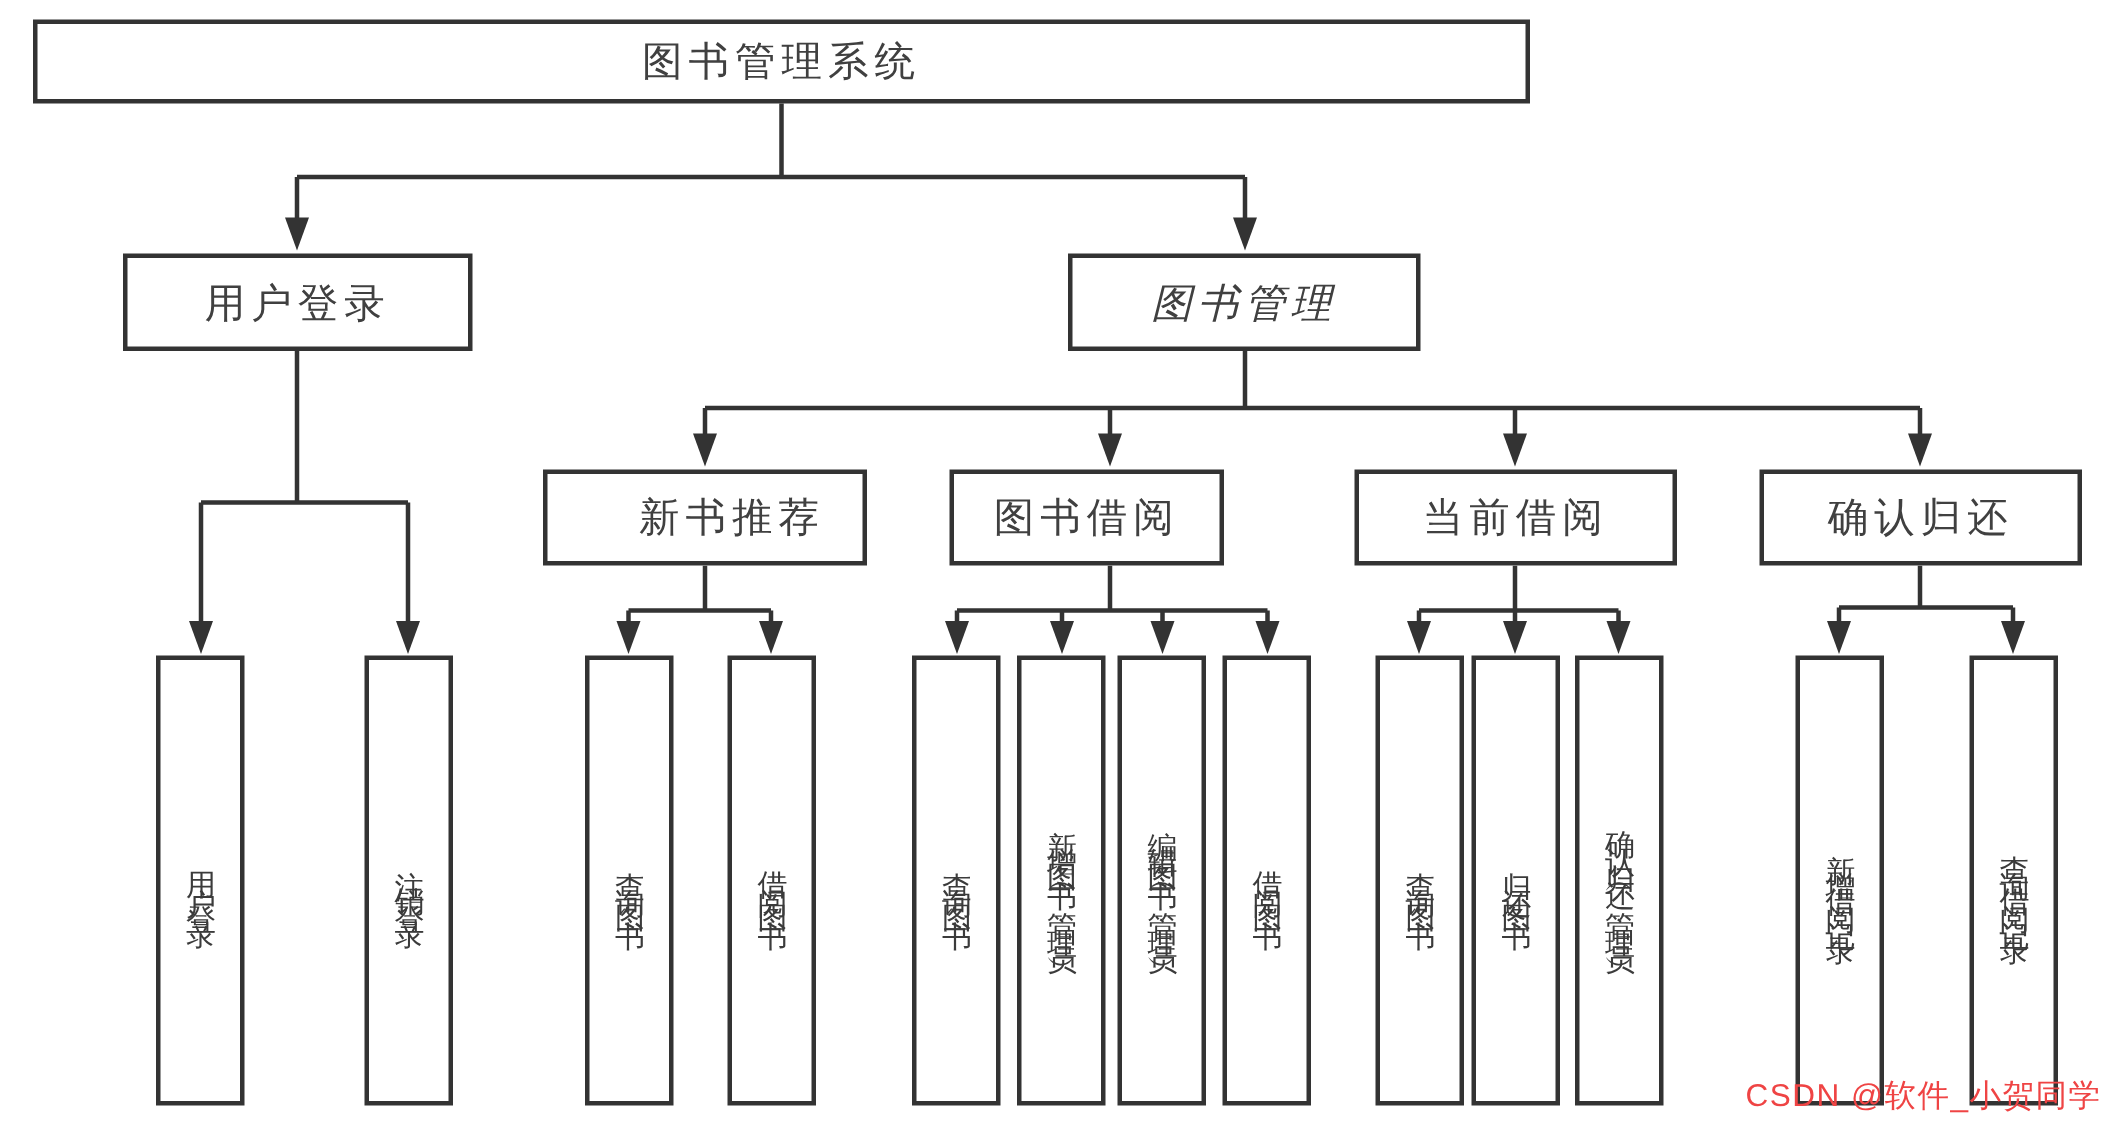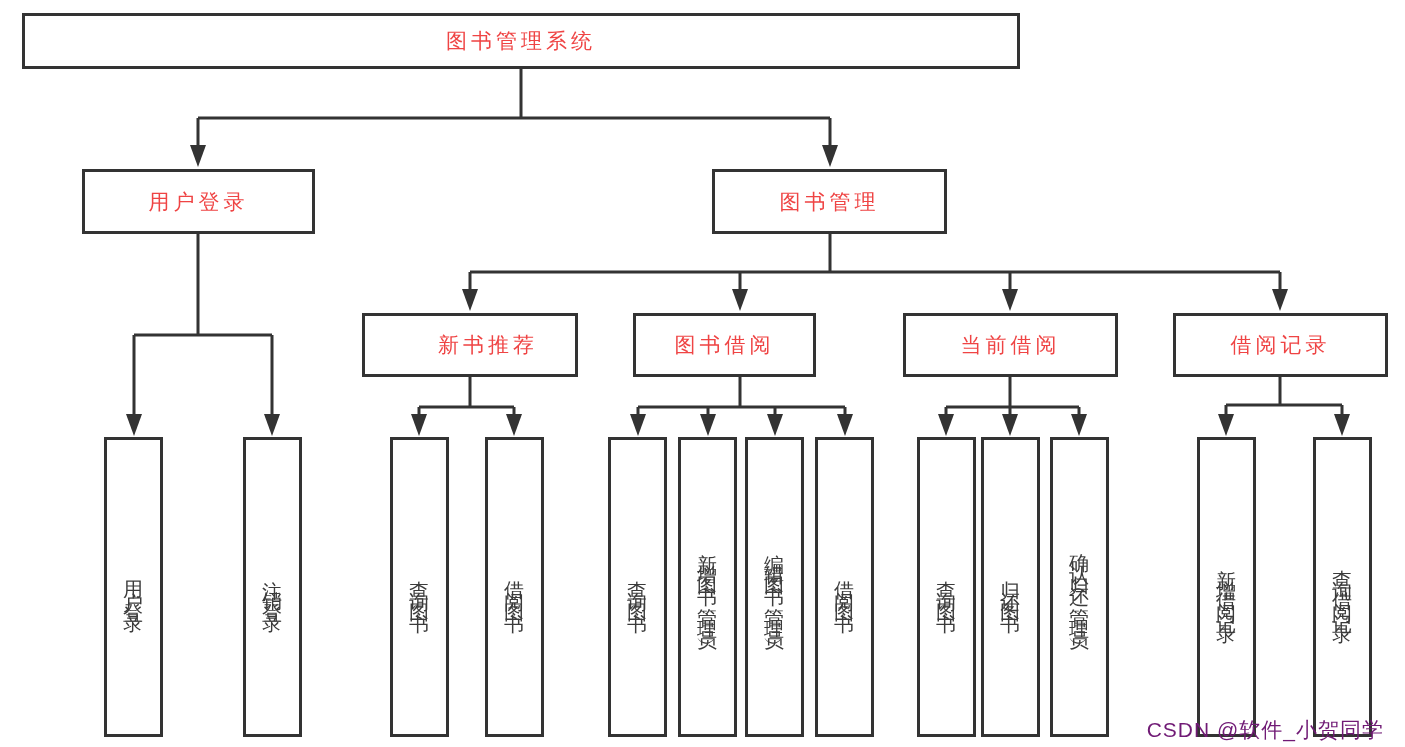--- a/index.html
+++ b/index.html
@@ -9,41 +9,41 @@
     font-family:"Liberation Sans", sans-serif;
     position:relative; overflow:hidden;
   }
   .stage { position:absolute; left:0; top:0; width:1405px; height:747px; }
   svg.connectors { position:absolute; left:0; top:0; }
 
   .box {
     position:absolute; box-sizing:border-box;
     background:#ffffff; border:3px solid #333333;
     display:flex; align-items:center; justify-content:center;
-    font-size:21px; letter-spacing:4px; color:#ef4444;
+    font-size:27px; letter-spacing:4px; color:#404040;
     white-space:nowrap;
     text-align:center;
   }
   .vbox {
     position:absolute; box-sizing:border-box;
     top:437px; width:59px; height:300px;
     background:#ffffff; border:3px solid #333333;
     display:flex; align-items:center; justify-content:center;
   }
   .vbox span {
     writing-mode:vertical-rl; text-orientation:mixed;
     font-size:20px; letter-spacing:11px; line-height:1;
     color:#3b3b3b;
   }
 
   
   .n-root   { left:22px;  top:13px;  width:998px; height:56px; }
   
   .n-login  { left:82px;  top:169px; width:233px; height:65px; }
-  .n-mgmt   { left:712px; top:169px; width:235px; height:65px; }
+  .n-mgmt   { left:712px; top:169px; width:235px; height:65px;font-style:italic; }
   
   .n-new    { left:362px;  top:313px; width:216px; height:64px;padding-left:36px; }
   .n-borrow { left:633px;  top:313px; width:183px; height:64px; }
   .n-cur    { left:903px;  top:313px; width:215px; height:64px;font-family:Liberation Mono, monospace; }
   .n-rec    { left:1173px; top:313px; width:215px; height:64px; }
   
   .l1  { left:104px;  }
   .l2  { left:243px;  }
   .l3  { left:390px;  }
   .l4  { left:485px;  }
@@ -51,22 +51,22 @@
   .l6  { left:678px;  }
   .l7  { left:745px;  }
   .l8  { left:815px;  }
   .l9  { left:917px;  }
   .l10 { left:981px;  }
   .l11 { left:1050px; }
   .l12 { left:1197px; }
   .l13 { left:1313px; }
 
   .watermark {
-    position:absolute; right:21px; bottom:3px;
-    font-size:21px; color:#701a75; letter-spacing:1px;
+    position:absolute; right:4px; bottom:3px;
+    font-size:21px; color:#ef4444; letter-spacing:1px;
     z-index:10; white-space:nowrap;
   }
 </style>
 </head>
 <body>
 
 <div class="stage">
 
   <svg class="connectors" width="1405" height="747" viewBox="0 0 1405 747">
     <g stroke="#333333" stroke-width="3" fill="none">
@@ -109,21 +109,21 @@
   </svg>
 
   <div class="box n-root">图书管理系统</div>
 
   <div class="box n-login">用户登录</div>
   <div class="box n-mgmt">图书管理</div>
 
   <div class="box n-new">新书推荐</div>
   <div class="box n-borrow">图书借阅</div>
   <div class="box n-cur">当前借阅</div>
-  <div class="box n-rec">借阅记录</div>
+  <div class="box n-rec">确认归还</div>
 
   <div class="vbox l1">
     <span>用户登录</span>
   </div>
   <div class="vbox l2">
     <span>注销登录</span>
   </div>
   <div class="vbox l3">
     <span>查询图书</span>
   </div>

